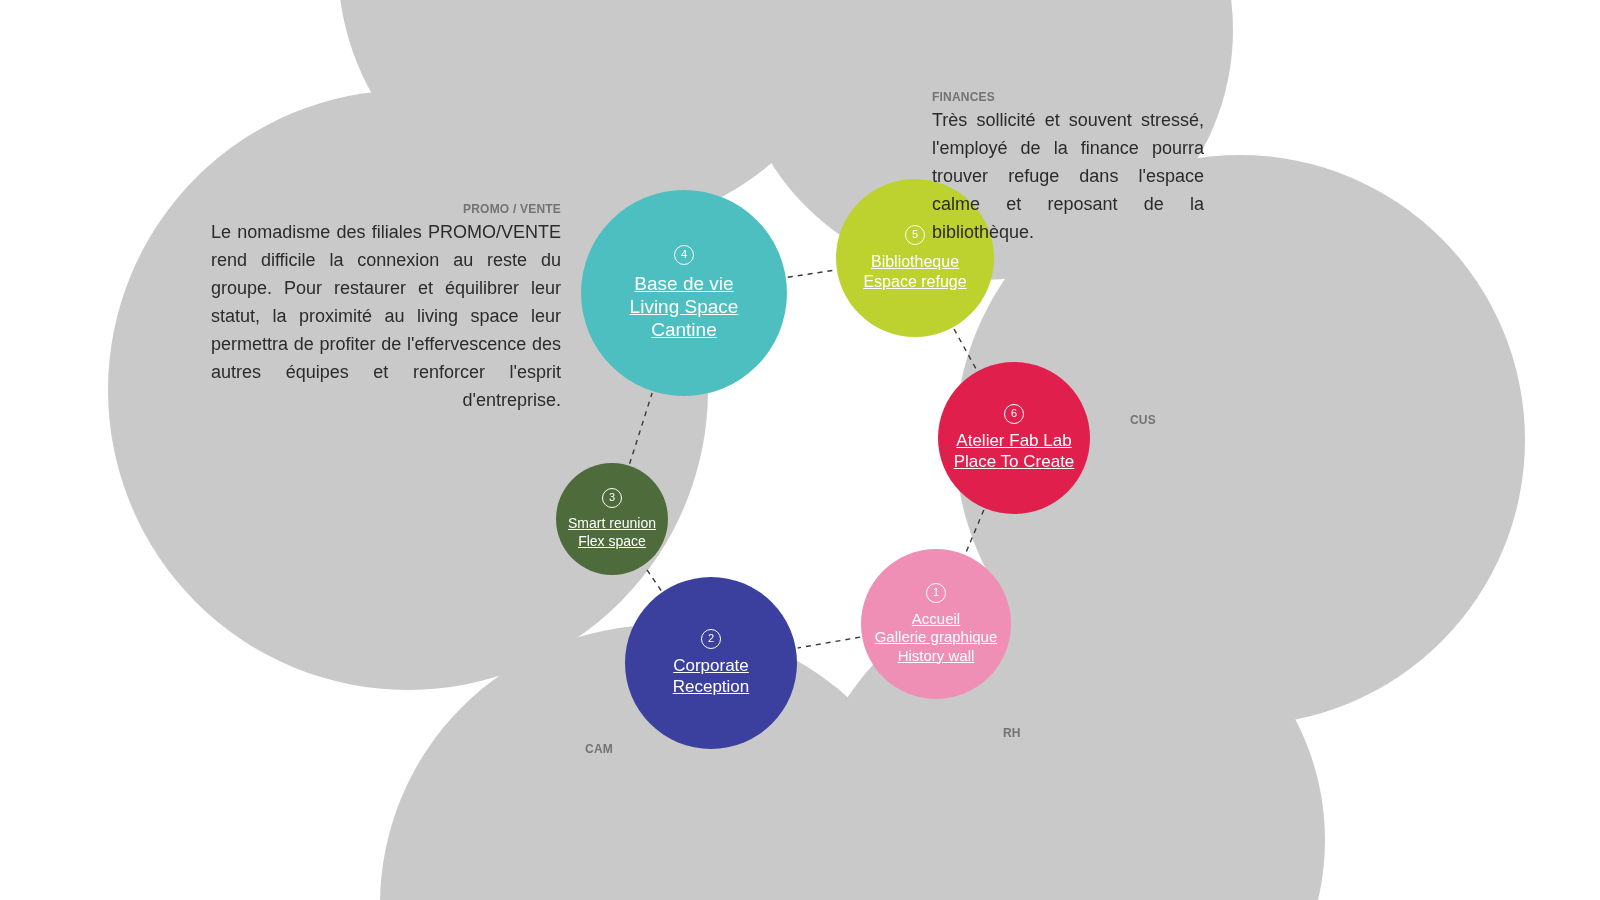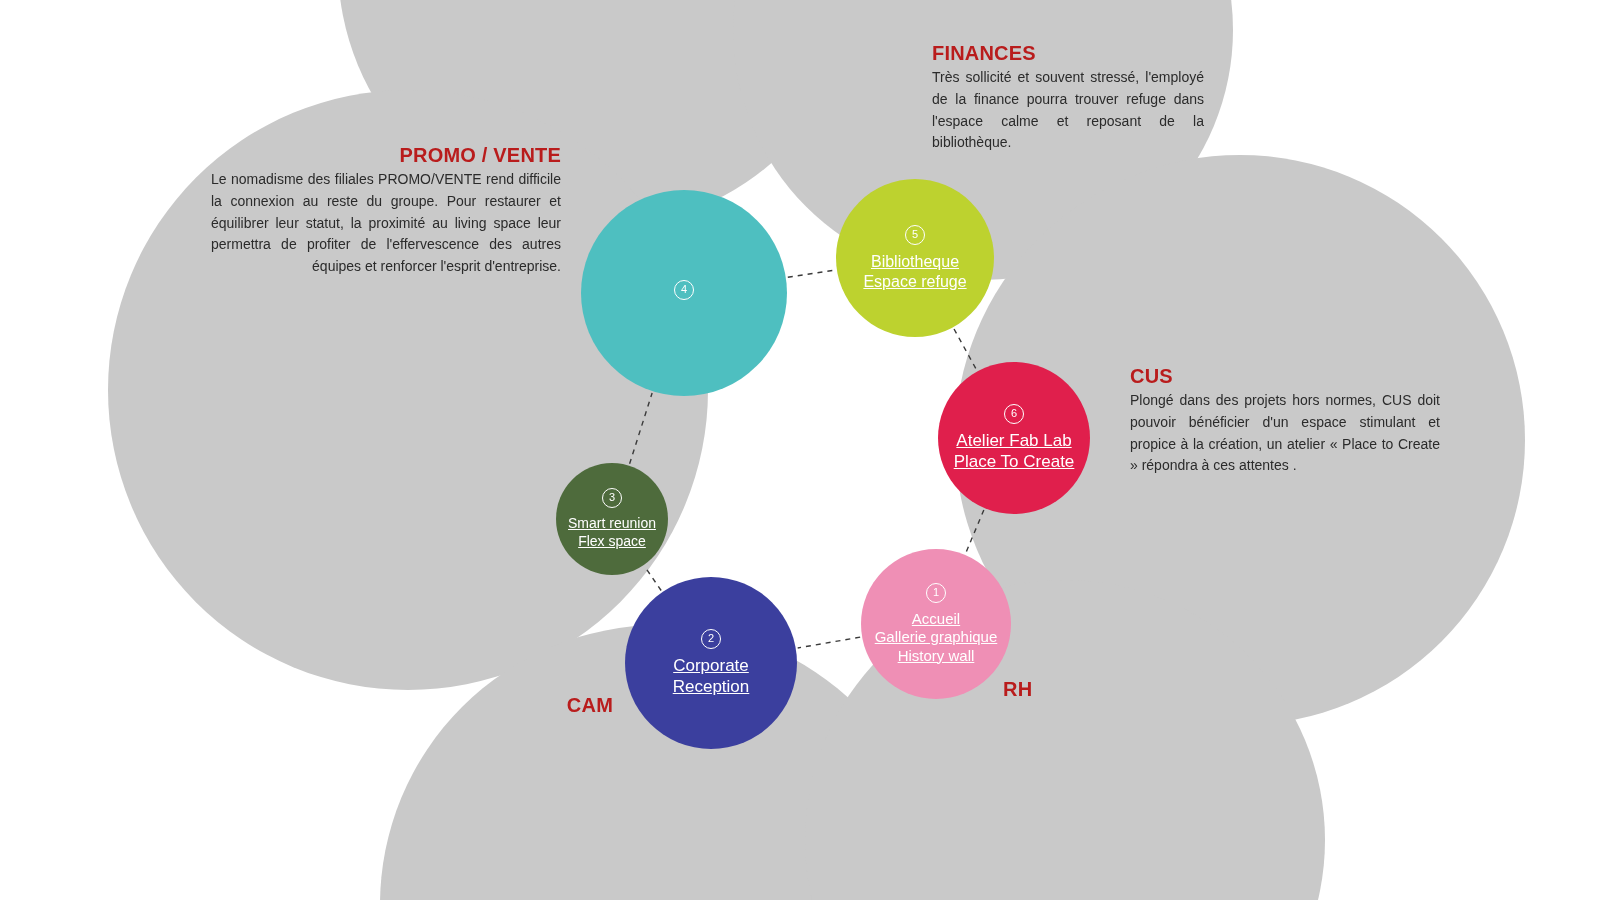--- a/index.html
+++ b/index.html
@@ -61,27 +61,28 @@
     white-space: pre-line;
     text-decoration: underline;
   }
   
   .txtblock {
     position: absolute;
     color: #1a1a1a;
   }
   .txtblock .ttl {
     font-weight: bold;
-    font-size: 20px;
+    font-size: 12px;
     letter-spacing: .2px;
     margin-bottom: 2px;
-    color: #b91c1c;
+    color: #737373;
+    margin-top: 48px;
   }
   .txtblock .body {
-    font-size: 14px;
+    font-size: 18px;
     line-height: 1.56;
     color: #2b2b2b;
     white-space: pre-line;
   }
   .align-right { text-align: right; }
   .align-left { text-align: left; }
   .just-right { text-align: justify; text-align-last: right; }
   .just-left { text-align: justify; text-align-last: left; }
 </style>
 </head>
@@ -119,45 +120,47 @@
         <span class="lbl">Corporate
 Reception</span>
       </div>
       <div class="node" style="left: 556px; top: 463px; width: 112px; height: 112px; background: rgb(78, 107, 60); font-size: 14px;">
         <span class="badge">3</span>
         <span class="lbl">Smart reunion
 Flex space</span>
       </div>
       <div class="node" style="left: 581px; top: 190px; width: 206px; height: 206px; background: rgb(78, 191, 192); font-size: 19px;">
         <span class="badge">4</span>
+        <span class="lbl">Base de vie
+Living Space
+Cantine</span>
       </div>
       <div class="node" style="left: 836px; top: 179px; width: 158px; height: 158px; background: rgb(189, 210, 47); font-size: 16px;">
         <span class="badge">5</span>
         <span class="lbl">Bibliotheque
 Espace refuge</span>
       </div>
       <div class="node" style="left: 938px; top: 362px; width: 152px; height: 152px; background: rgb(224, 31, 76); font-size: 17px;">
         <span class="badge">6</span>
         <span class="lbl">Atelier Fab Lab
 Place To Create</span>
       </div>
     </div>
 
   <div id="texts">
       <div class="txtblock align-left" style="left: 932px; top: 42px; width: 272px;">
         <div class="ttl">FINANCES</div>
         <div class="body just-left">Très sollicité et souvent stressé, l'employé de la finance pourra trouver refuge dans l'espace calme et reposant de la bibliothèque.</div>
       </div>
-      <div class="txtblock align-right" style="left: 211px; top: 144px; width: 350px;">
+      <div class="txtblock align-right" style="left: 211px; top: 154px; width: 350px;">
         <div class="ttl">PROMO / VENTE</div>
         <div class="body just-right">Le nomadisme des filiales PROMO/VENTE rend difficile la connexion au reste du groupe. Pour restaurer et équilibrer leur statut, la proximité au living space leur permettra de profiter de l'effervescence des autres équipes et renforcer l'esprit d'entreprise.</div>
       </div>
       <div class="txtblock align-left" style="left: 1130px; top: 365px; width: 310px;">
         <div class="ttl">CUS</div>
-        <div class="body just-left">Plongé dans des projets hors normes, CUS doit pouvoir bénéficier d'un espace stimulant et  propice à la création, un atelier « Place to Create » répondra à ces attentes .</div>
       </div>
       <div class="txtblock align-right" style="left: 267px; top: 694px; width: 346px;">
         <div class="ttl">CAM</div>
       </div>
       <div class="txtblock align-left" style="left: 1003px; top: 678px; width: 262px;">
         <div class="ttl">RH</div>
       </div>
     </div>
 
 </div>

